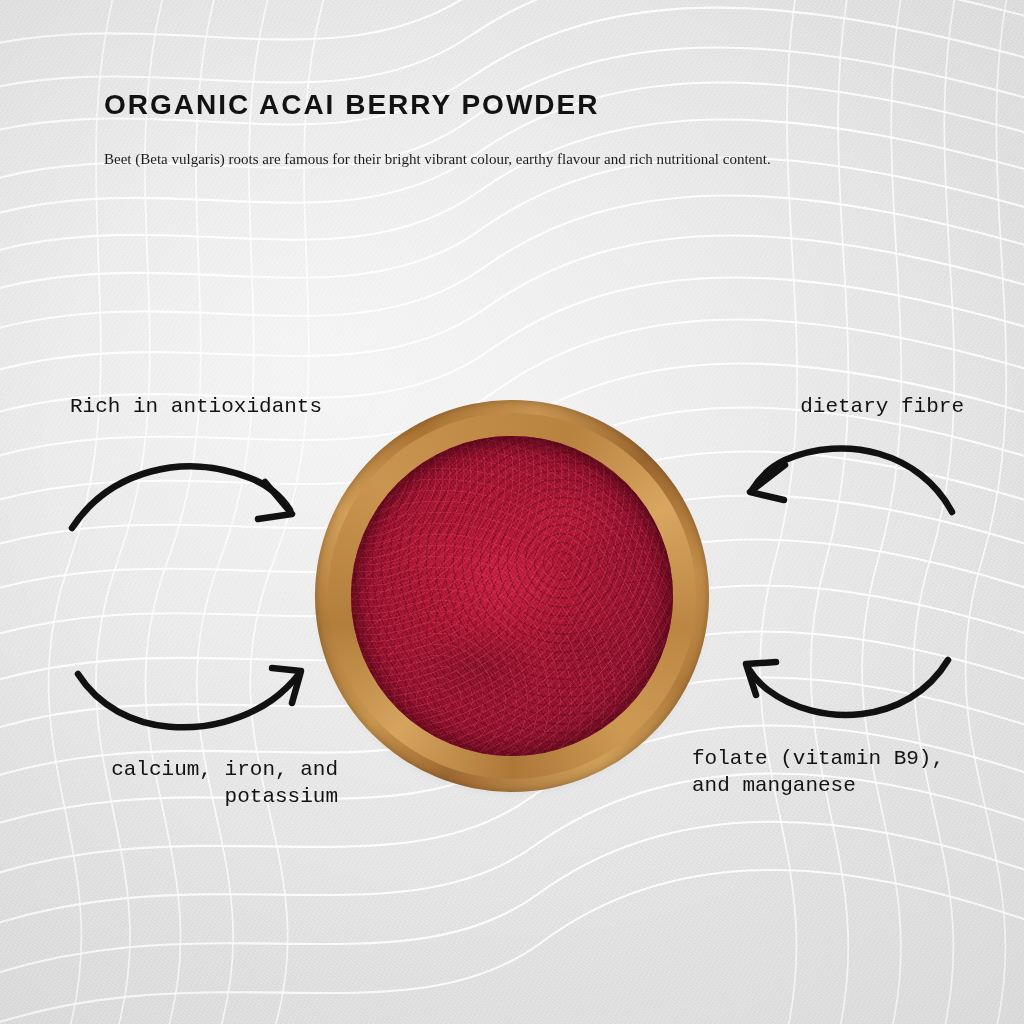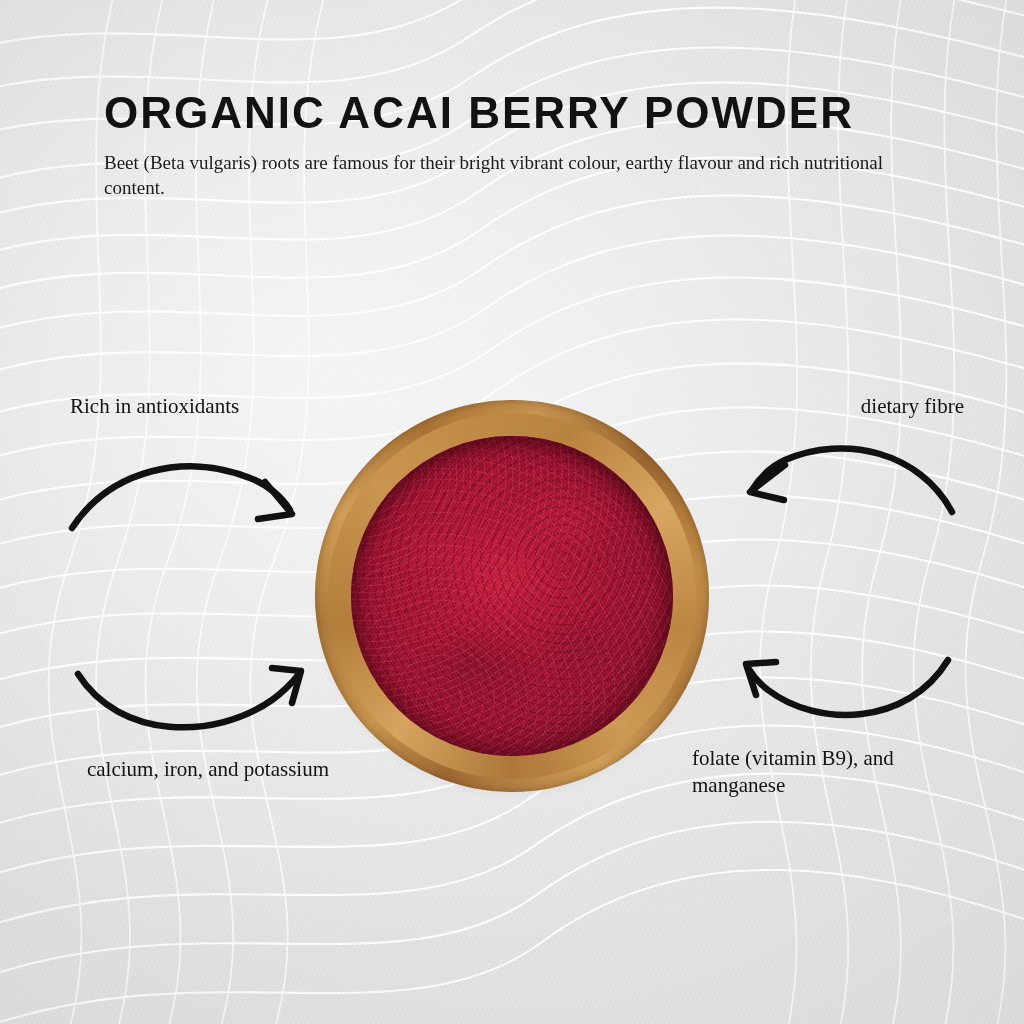--- a/index.html
+++ b/index.html
@@ -43,47 +43,47 @@
   }
 
   
   .title {
     position: absolute;
     left: 104px;
     top: 90px;
     width: 860px;
     font-family: "Liberation Sans", sans-serif;
     font-weight: bold;
-    font-size: 44px;
+    font-size: 28px;
     line-height: 1.05;
     letter-spacing: 2.0px;
     color: #121212;
     white-space: nowrap;
   }
   .subtitle {
     position: absolute;
     left: 104px;
     top: 150px;
     width: 840px;
     font-family: "Liberation Serif", serif;
-    font-size: 19px;
+    font-size: 15px;
     line-height: 1.33;
     color: #1b1b1b;
   }
 
   
   .label {
     position: absolute;
-    font-family: Liberation Serif, serif;
+    font-family: Liberation Mono, monospace;
     font-size: 21px;
     line-height: 1.3;
     color: #131313;
   }
   .label.l-tl { left: 70px;  top: 393px; text-align: left; }
-  .label.l-bl { left: 78px;  top: 756px; text-align: center; width: 260px; }
+  .label.l-bl { left: 78px;  top: 756px; text-align: right; width: 260px; }
   .label.l-tr { right: 60px; top: 393px; text-align: left; }
   .label.l-br { right: 52px; top: 745px; text-align: left; width: 280px; }
 
   
   .arrows {
     position: absolute;
     inset: 0;
     pointer-events: none;
   }
 

